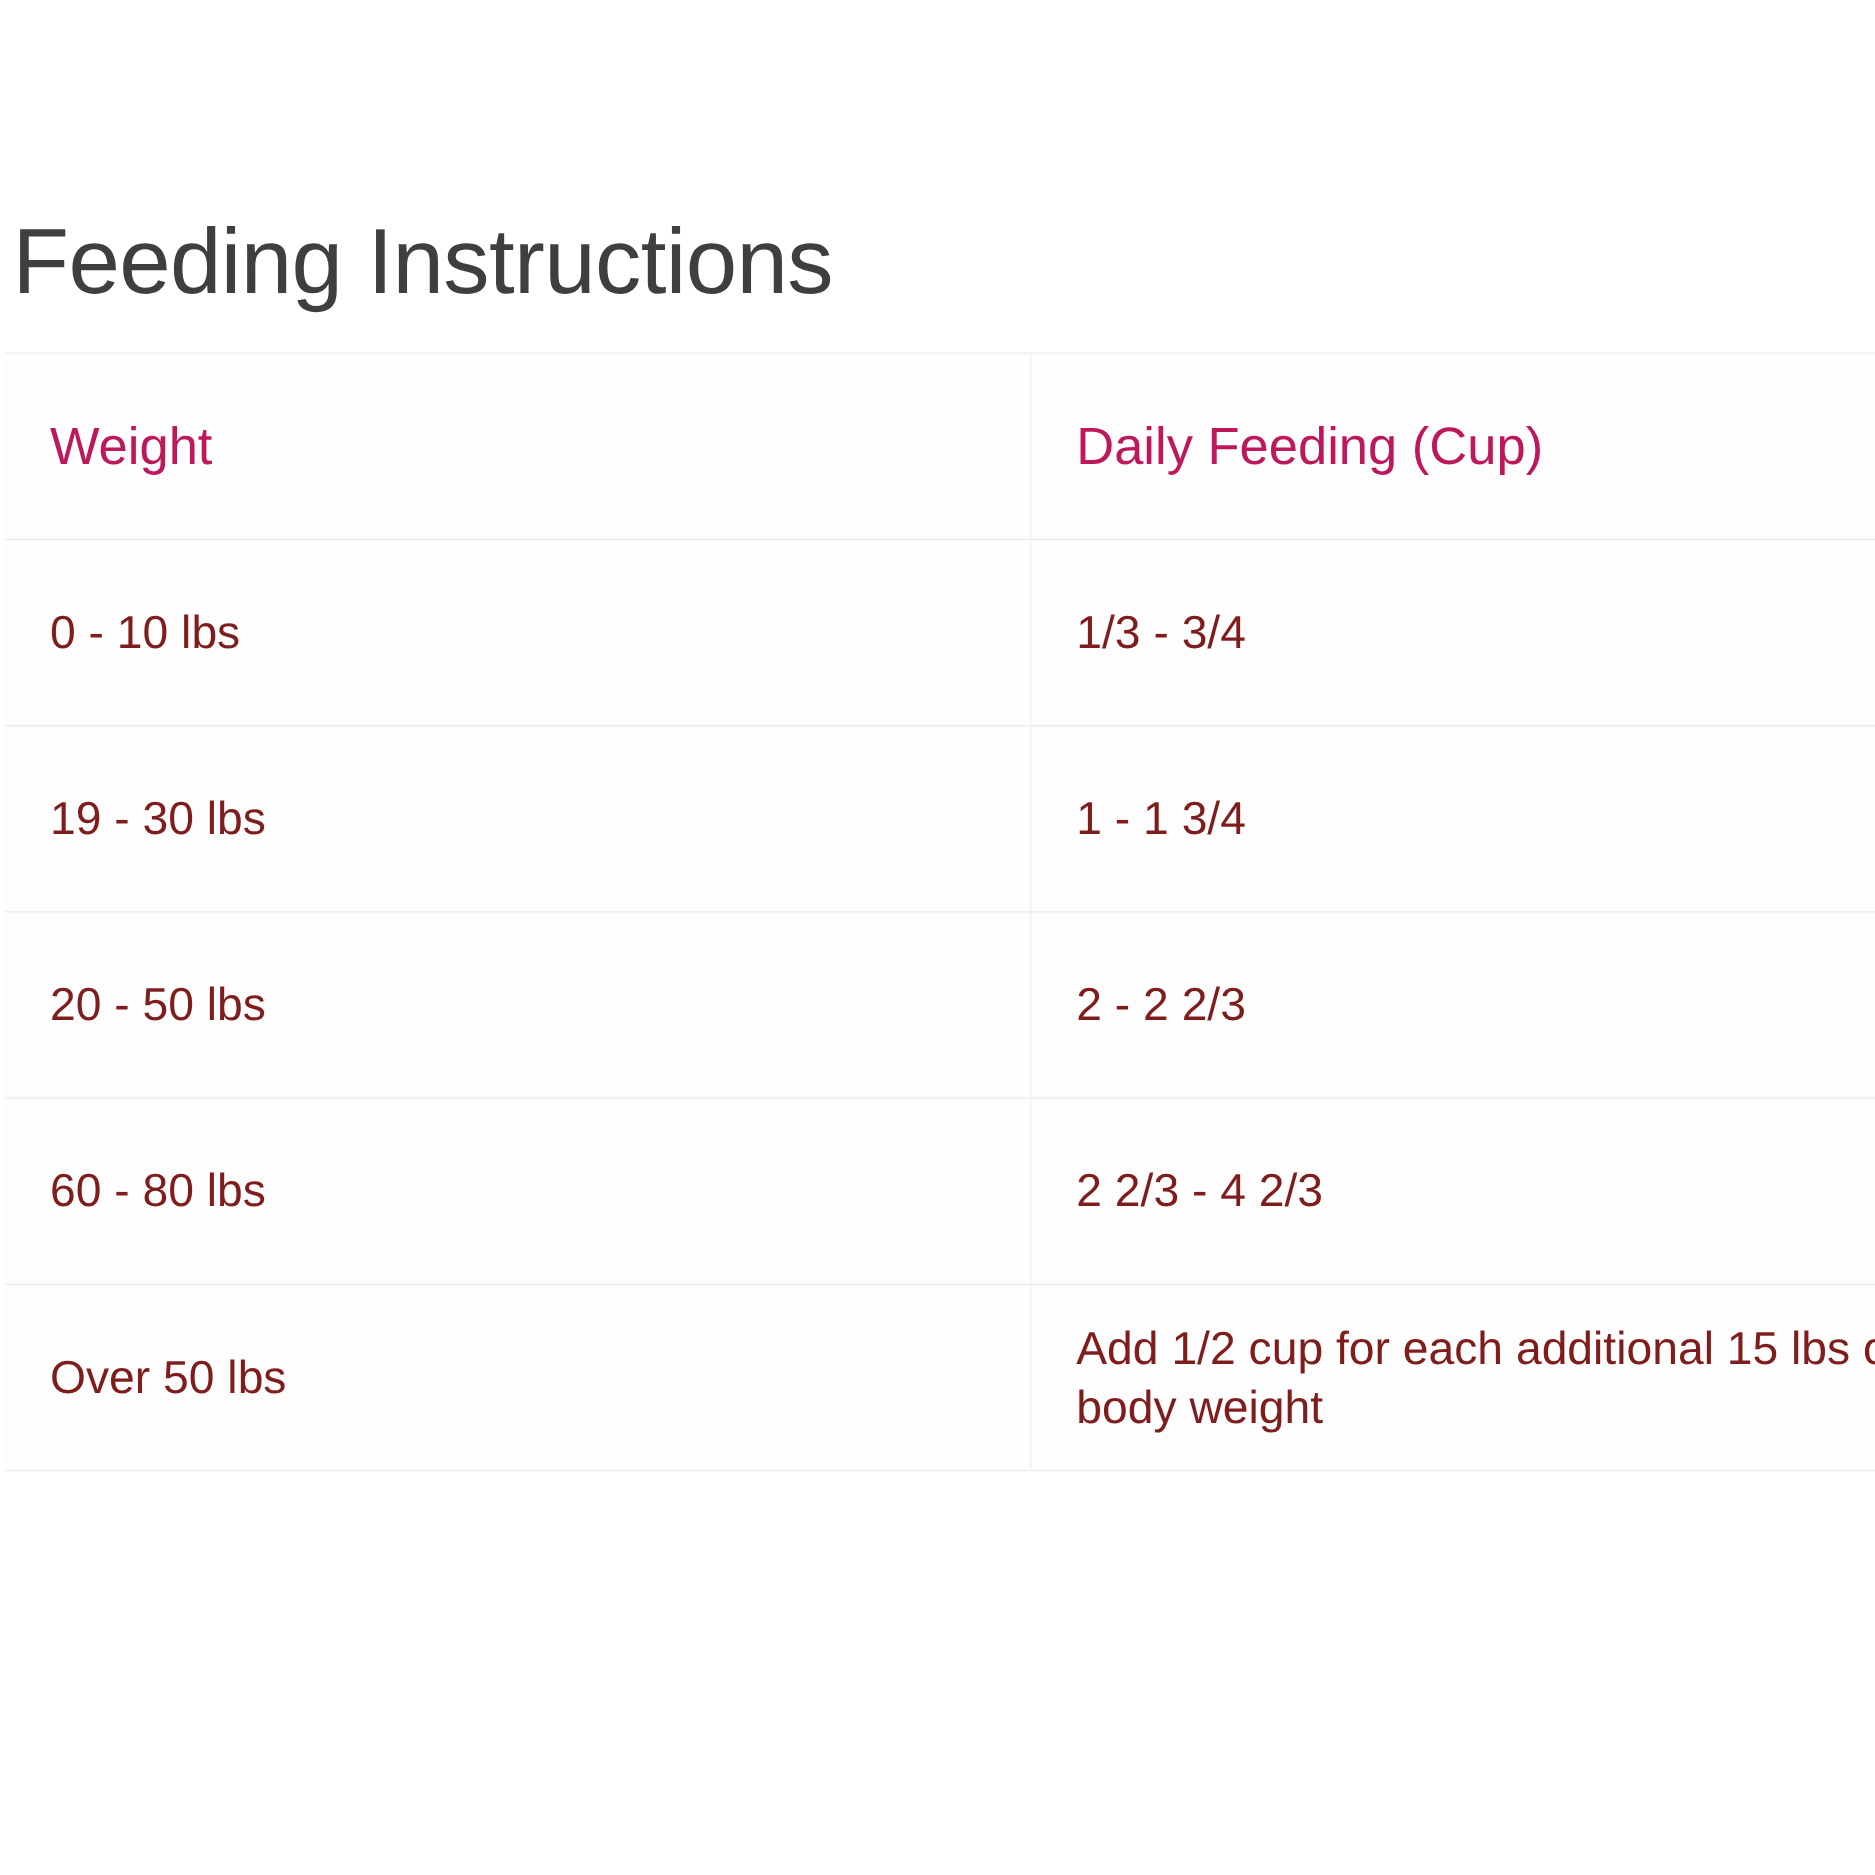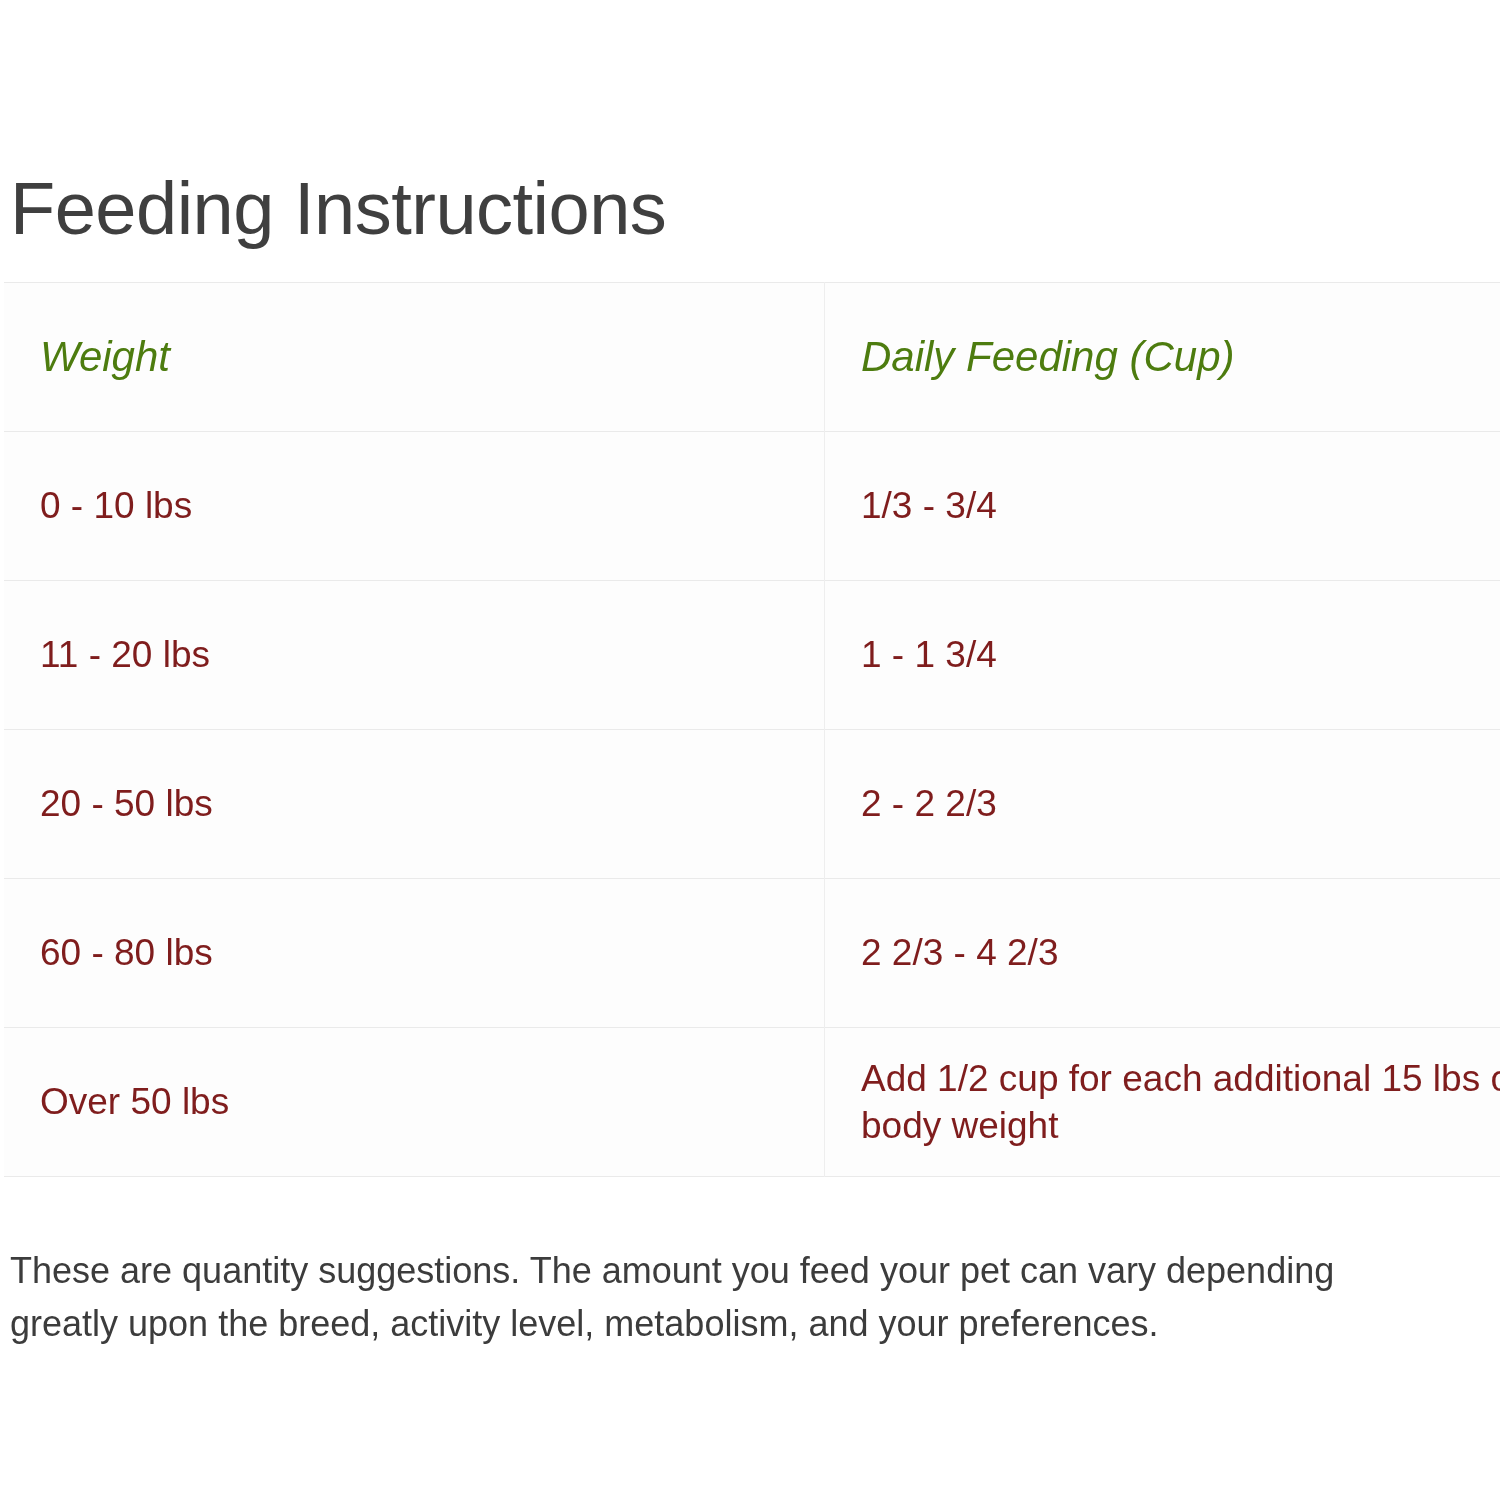--- a/index.html
+++ b/index.html
@@ -53,22 +53,21 @@
     line-height: 1.28;
     background: #fdfdfd;
   }
   .table td:first-child { border-left: none; }
   .table td:last-child { border-right: none; }
   .col-weight { width: 748px; }
   .col-feed { width: 738px; }
   .row-head td {
     font-size: 42px;
     height: 148px;
-    color: #4d7c0f;
-    font-style: italic;
+    color: #be185d;
   }
   .row-body td {
     height: 148px;
   }
   .row-last td {
     height: 148px;
   }
   .note {
     position: absolute;
     top: 1208px;
@@ -90,33 +89,32 @@
     <tbody>
       <tr class="row-head">
         <td class="col-weight">Weight</td>
         <td class="col-feed">Daily Feeding (Cup)</td>
       </tr>
       <tr class="row-body">
         <td class="col-weight">0 - 10 lbs</td>
         <td class="col-feed">1/3 - 3/4</td>
       </tr>
       <tr class="row-body">
-        <td class="col-weight">11 - 20 lbs</td>
+        <td class="col-weight">19 - 30 lbs</td>
         <td class="col-feed">1 - 1 3/4</td>
       </tr>
       <tr class="row-body">
         <td class="col-weight">20 - 50 lbs</td>
         <td class="col-feed">2 - 2 2/3</td>
       </tr>
       <tr class="row-body">
         <td class="col-weight">60 - 80 lbs</td>
         <td class="col-feed">2 2/3 - 4 2/3</td>
       </tr>
       <tr class="row-last">
         <td class="col-weight">Over 50 lbs</td>
         <td class="col-feed">Add 1/2 cup for each additional 15 lbs of body weight</td>
       </tr>
     </tbody>
   </table>
 
-  <p class="note">These are quantity suggestions.  The amount you feed your pet can vary depending greatly upon the breed, activity level, metabolism, and your preferences.</p>
 
 </div>
 
 </body></html>

